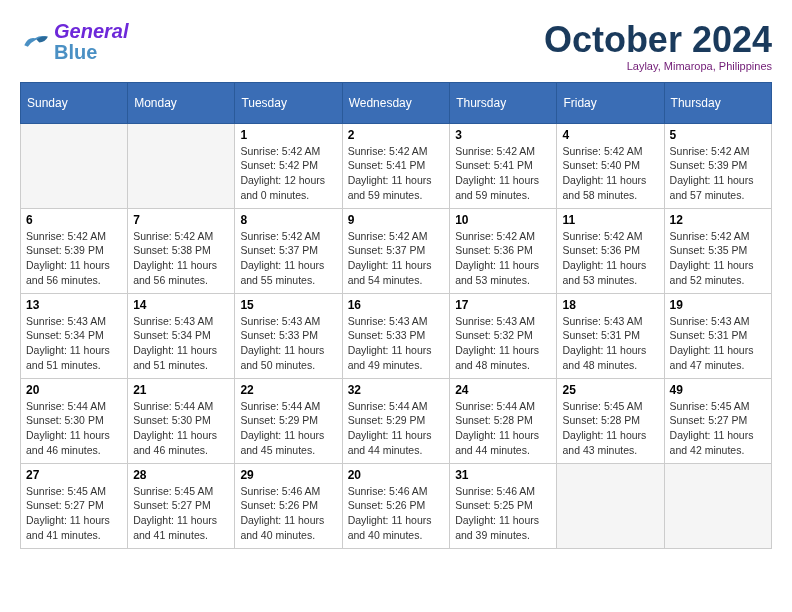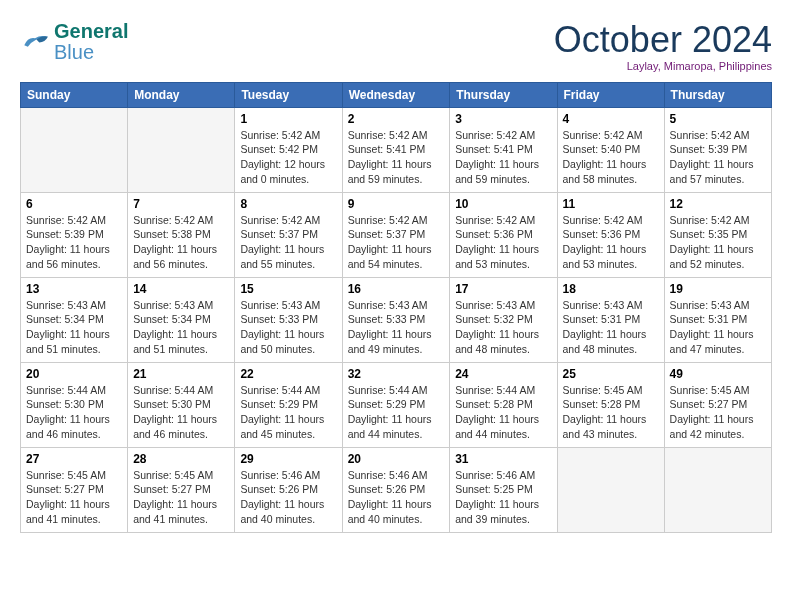--- a/index.html
+++ b/index.html
@@ -28,41 +28,41 @@
     .logo-wrapper {
       display: flex;
       align-items: center;
       gap: 4px;
     }
     .title-block {
       text-align: right;
     }
     .month-title {
       font-size: 36px;
-      font-weight: normal;
+      font-weight: bold;
       color: #1a3a5c;
       line-height: 1.1;
       margin-left: 20px;
     }
     .location {
       font-size: 11px;
       color: #701a75;
     }
     .calendar {
       width: 100%;
       border-collapse: collapse;
       font-size: 11px;
     }
     .calendar th {
       background: #3a6db5;
       color: #fff;
       text-align: left;
-      padding: 5px 6px;
+      padding: 13px 6px;
       font-size: 12px;
-      font-weight: bold;
+      font-weight: normal;
       border: 1px solid #2a5a9a;
     }
     .calendar td {
       vertical-align: top;
       border: 1px solid #ccc;
       padding: 4px 5px;
       min-height: 80px;
       width: 108px;
       background: #fff;
     }
@@ -89,23 +89,23 @@
 
 <div class="header">
   <div class="logo">
     <div class="logo-wrapper">
       <svg class="logo-bird" viewBox="0 0 40 28" xmlns="http://www.w3.org/2000/svg">
         <path d="M5 20 Q10 8 20 10 Q28 5 38 8 Q30 14 22 12 Q14 16 10 22 Z" fill="#4a90c4"></path>
         <path d="M22 12 Q30 6 38 8 Q34 16 26 16 Z" fill="#2a6a9a"></path>
       </svg>
       <div>
         <div style="font-size:20px;font-weight:bold;color:#1a3a5c;line-height:1.1;">
-          <span style="color:#0f766e;">General</span>
+          <span style="color:#6d28d9;font-style:italic;">General</span>
         </div>
-        <div style="font-size:20px;font-weight:normal;color:#4a90c4;line-height:1;">Blue</div>
+        <div style="font-size:20px;font-weight:bold;color:#4a90c4;line-height:1;">Blue</div>
       </div>
     </div>
   </div>
   <div class="title-block">
     <div class="month-title">October 2024</div>
     <div class="location">Laylay, Mimaropa, Philippines</div>
   </div>
 </div>
 
 <table class="calendar">

